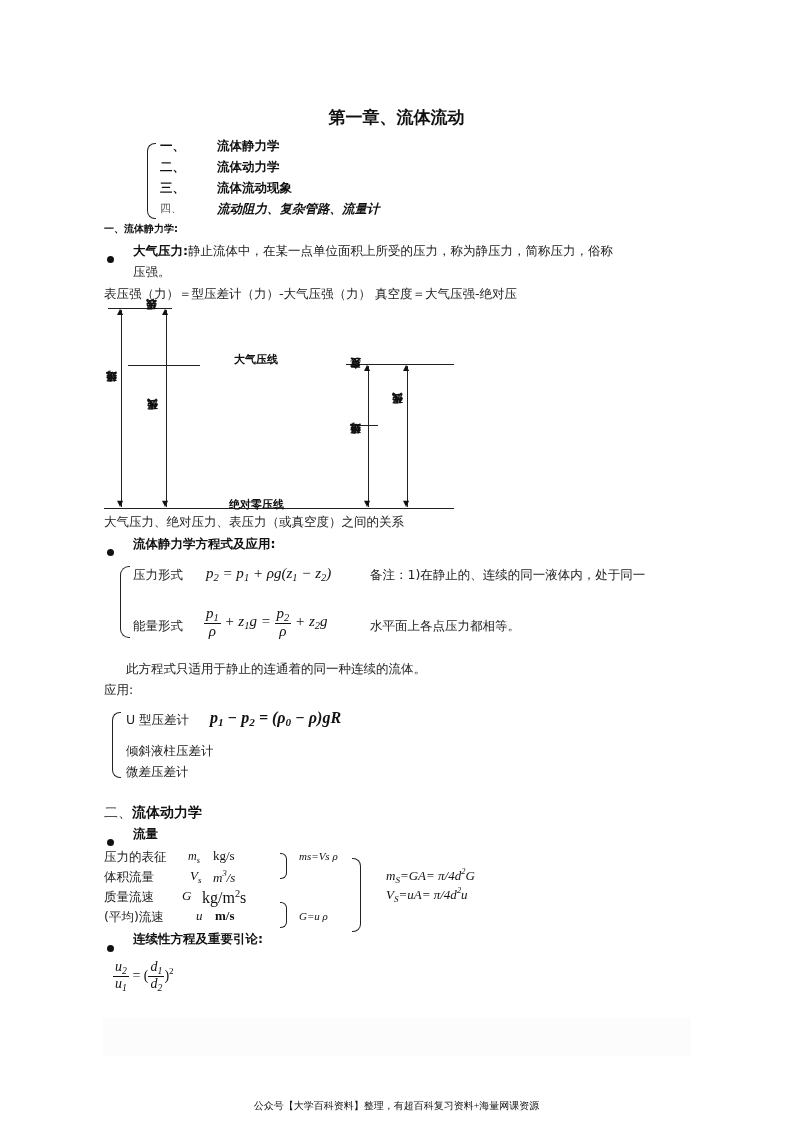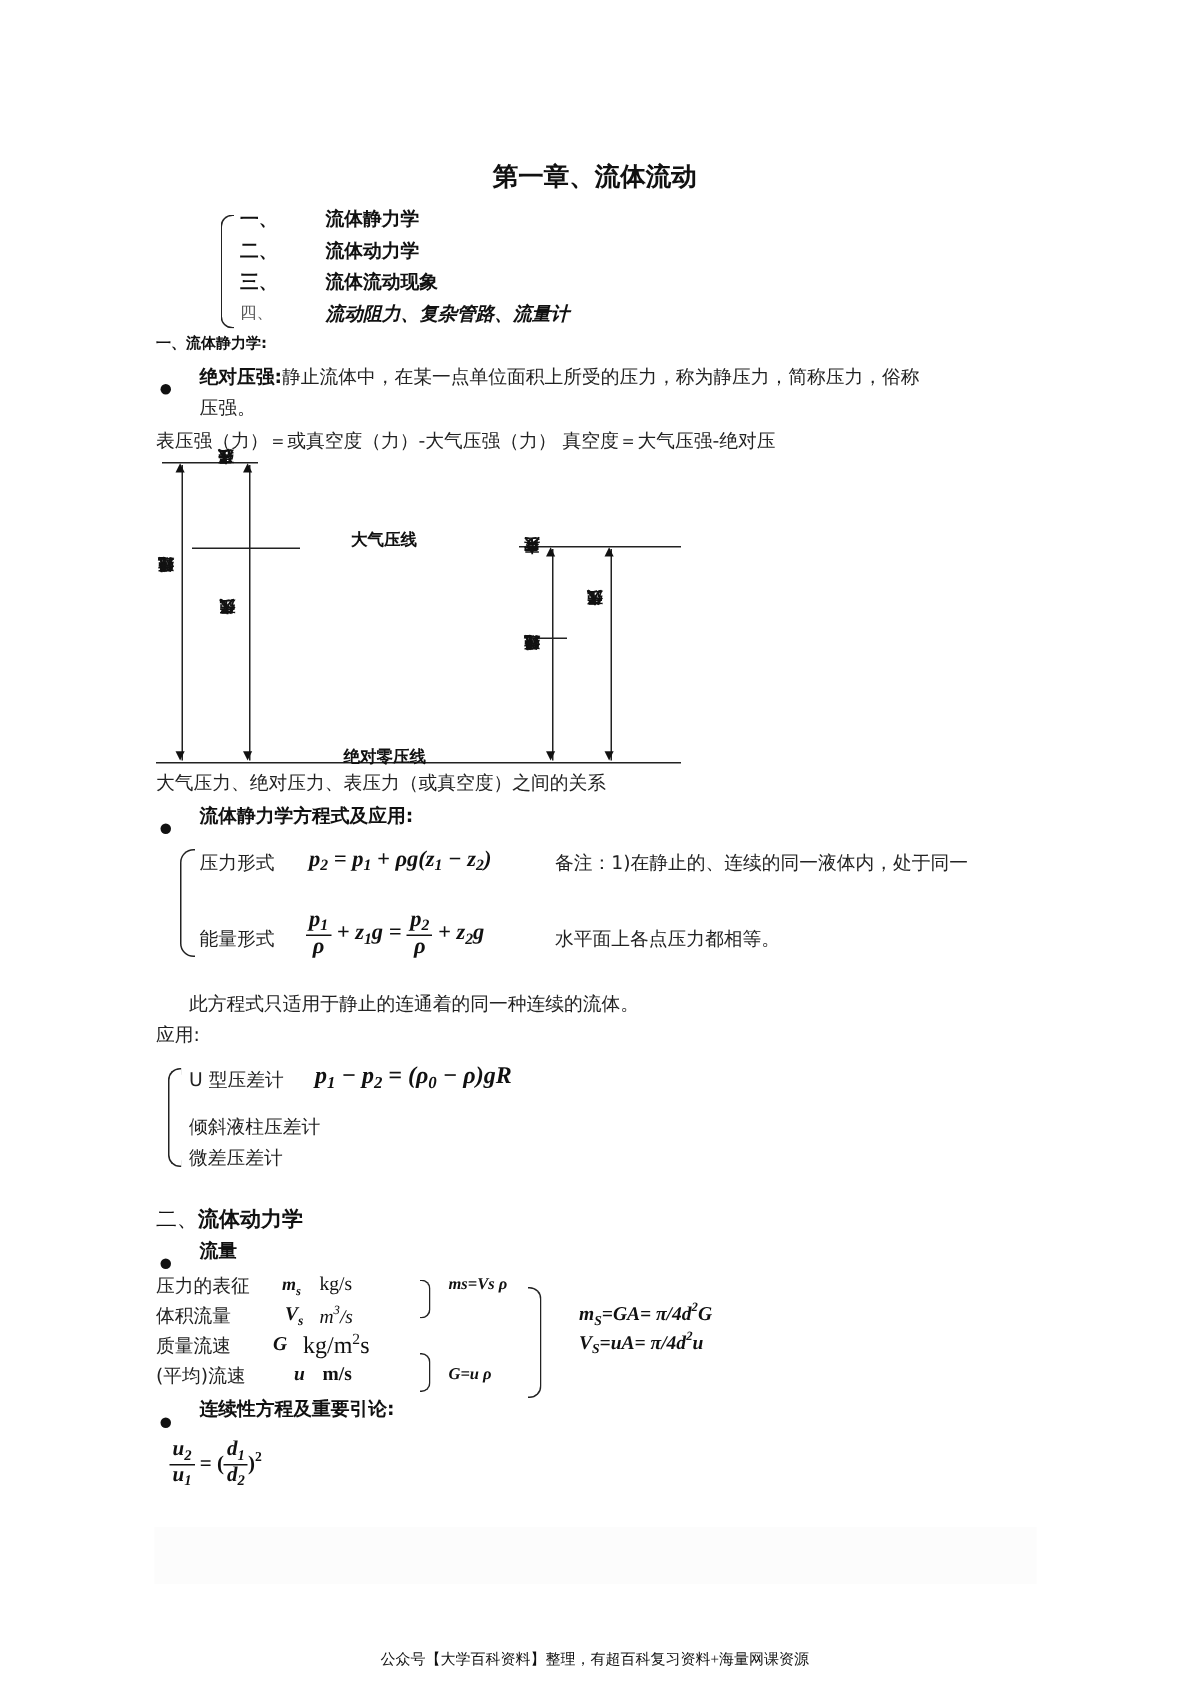--- a/index.html
+++ b/index.html
@@ -1,21 +1,21 @@
 <!DOCTYPE html>
 <html><head>
 <meta charset="utf-8">
 <style>
   html, body { margin: 0; padding: 0; background: #ffffff; }
   body { width: 793px; height: 1122px; position: relative; overflow: hidden;
          font-family: "DejaVu Sans", sans-serif; color: #111; }
   .abs { position: absolute; white-space: nowrap; }
   .serif { font-family: "Liberation Serif", "DejaVu Serif", serif; }
   .b { font-weight: bold; }
-  .it { font-style: italic; font-weight: bold; }
+  .it { font-style: italic; }
   .title { left: 0; width: 793px; top: 106px; text-align: center; font-size: 17px; font-weight: bold; }
   .toc { font-size: 12.5px; font-weight: bold; }
   .body-t { font-size: 12.5px; color: #222; }
   .h1 { font-size: 10px; font-weight: bold; }
   .dot { display: inline-block; width: 7px; height: 7px; border-radius: 50%; background: #111; }
   .brace { position: absolute; border: 1.3px solid #222; border-right: none; }
   .frac { display: inline-flex; flex-direction: column; align-items: center; vertical-align: middle; line-height: 1.05; }
   .frac .num { border-bottom: 1px solid #111; padding: 0 2px; }
   .frac .den { padding: 0 2px; }
   sub { font-size: 70%; vertical-align: -3px; }
@@ -38,25 +38,25 @@
 <div class="abs toc" style="left:217px; top:159px;">流体动力学</div>
 <div class="abs toc" style="left:160px; top:180px;">三、</div>
 <div class="abs toc" style="left:217px; top:180px;">流体流动现象</div>
 <div class="abs toc" style="left:160px; top:201px; font-weight:normal; color:#555; font-size:11px;">四、</div>
 <div class="abs toc" style="left:217px; top:201px;font-style:italic;">流动阻力、复杂管路、流量计</div>
 
 <div class="abs h1" style="left:104px; top:222px;">一、流体静力学:</div>
 
 <div class="abs" style="left:107px; top:248px;"><span class="dot"></span></div>
 <div class="abs body-t" style="left:133px; top:243px;">
-  <span class="b" style="color:#111;">绝对压强:</span><span>静止流体中，在某一点单位面积上所受的压力，称为静压力，简称压力，俗称</span>
+  <span class="b" style="color:#111;">大气压力:</span><span>静止流体中，在某一点单位面积上所受的压力，称为静压力，简称压力，俗称</span>
 </div>
 <div class="abs body-t" style="left:133px; top:264px;">压强。</div>
 
-<div class="abs body-t" style="left:104px; top:286px;">表压强（力）＝或真空度（力）-大气压强（力）  真空度＝大气压强-绝对压</div>
+<div class="abs body-t" style="left:104px; top:286px;">表压强（力）＝型压差计（力）-大气压强（力）  真空度＝大气压强-绝对压</div>
 
 <div>
 
   <div class="line" style="left:108px; top:308px; width:64px; height:1px;"></div>
   <div class="line" style="left:128px; top:365px; width:72px; height:1px;"></div>
   <div class="line" style="left:104px; top:508px; width:350px; height:1px;"></div>
   <div class="line" style="left:121px; top:310px; width:1px; height:197px;"></div>
   <div class="line" style="left:166px; top:310px; width:1px; height:197px;"></div>
   <div class="abs" style="left:117px; top:307px; font-size:8px;">▲</div>
   <div class="abs" style="left:117px; top:499px; font-size:8px;">▼</div>

